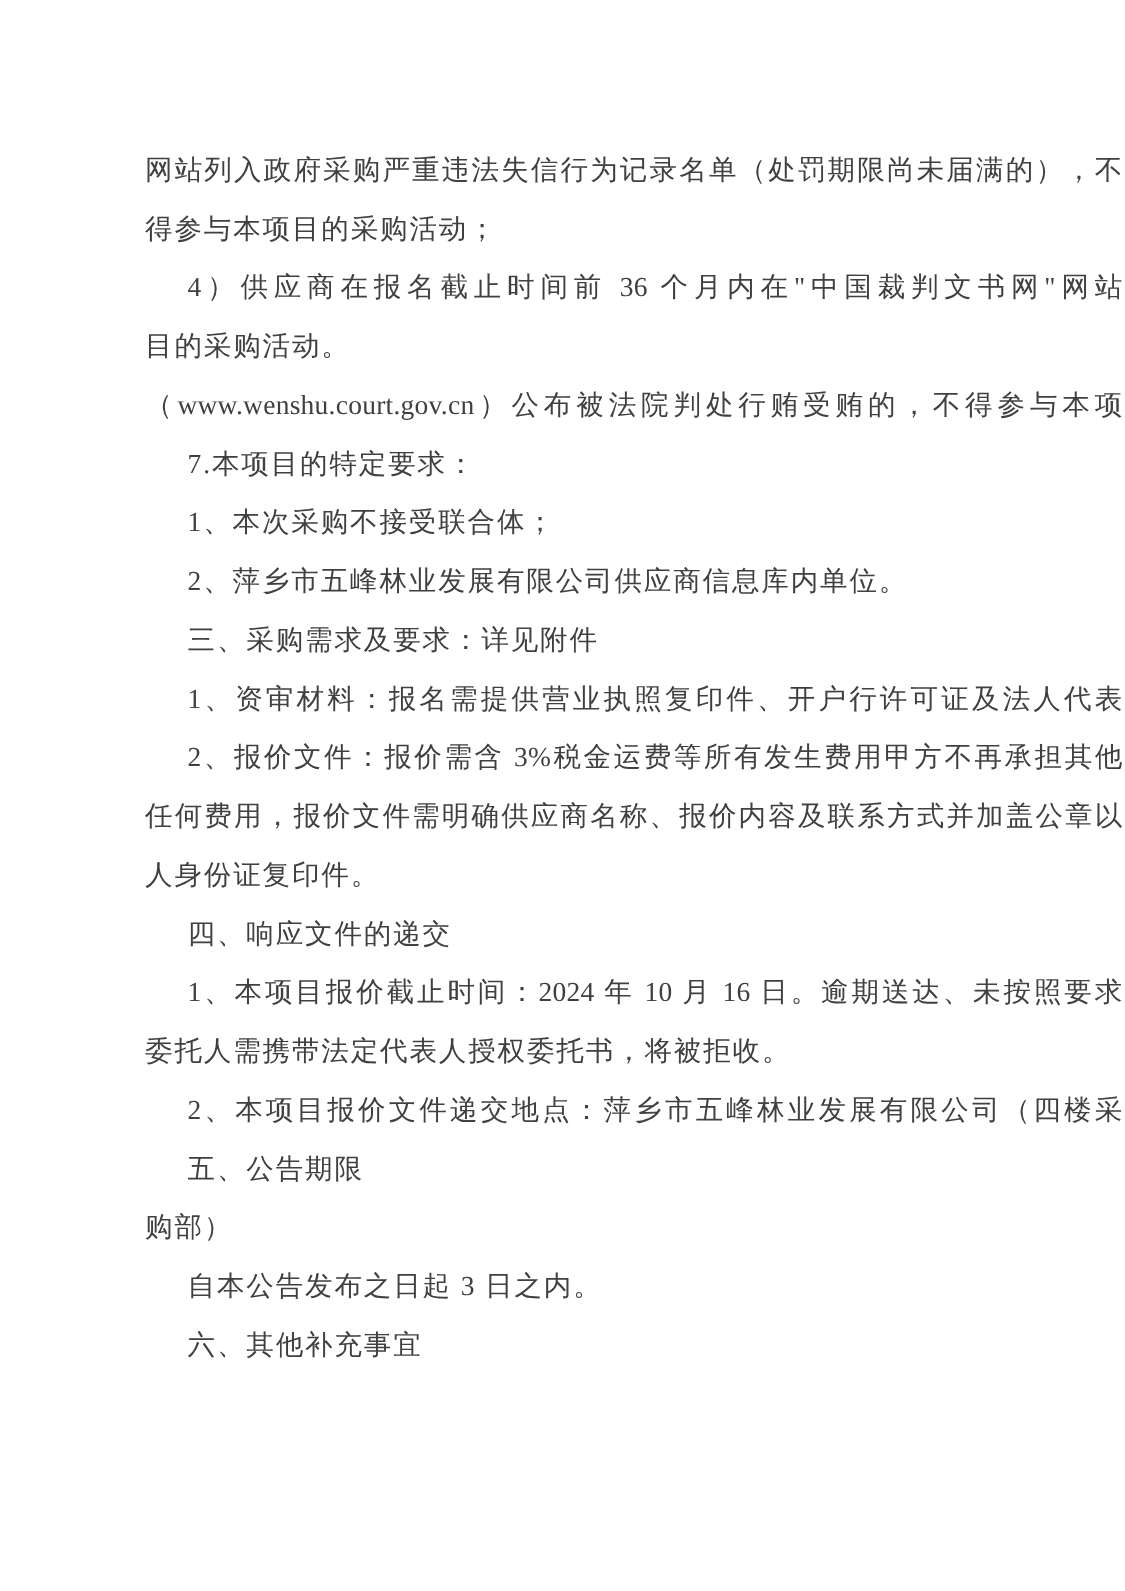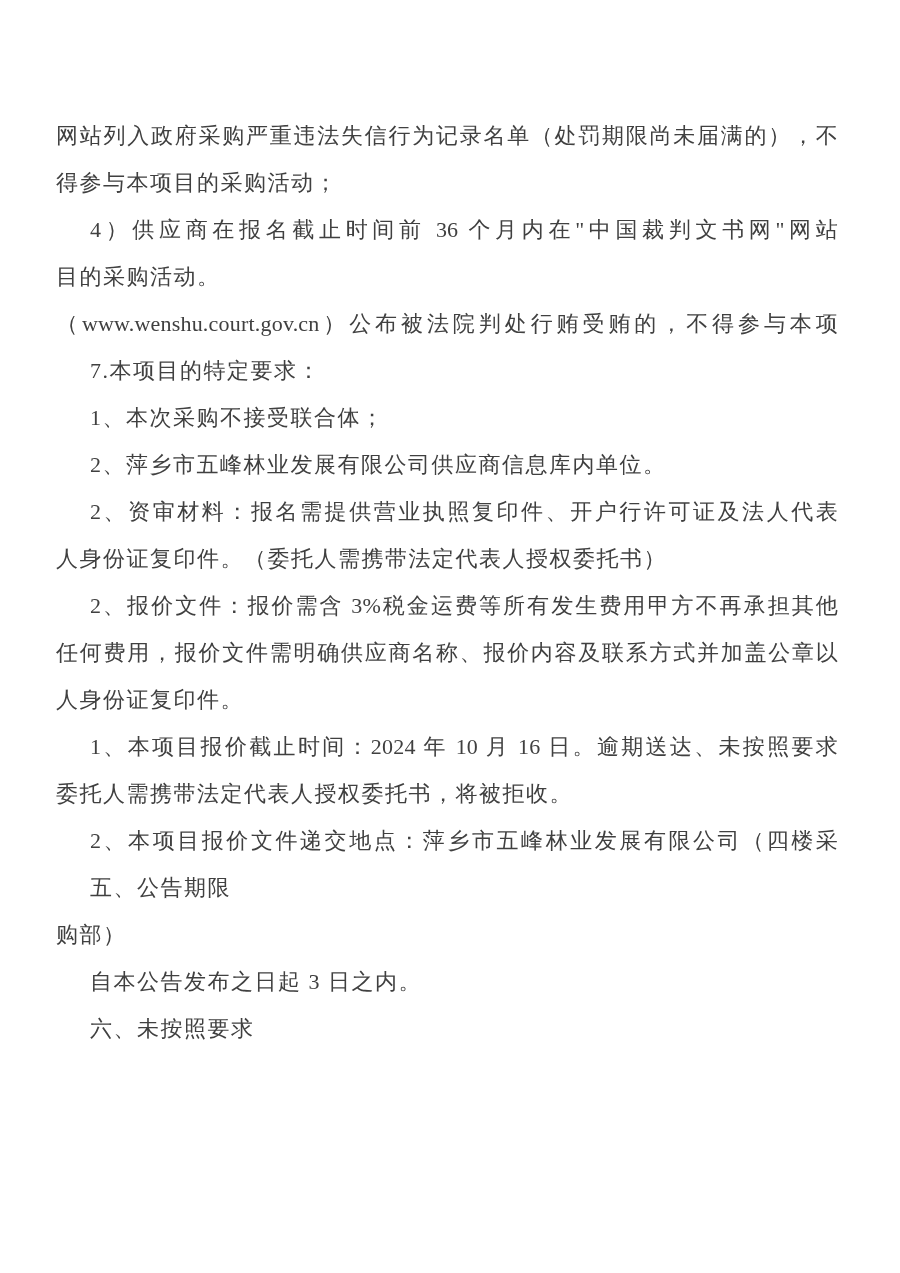--- a/index.html
+++ b/index.html
@@ -10,21 +10,21 @@
   body {
     width: 900px;
     height: 1273px;
     overflow: hidden;
   }
   .page {
     box-sizing: border-box;
     width: 900px;
     height: 1273px;
     background: #ffffff;
-    padding: 112px 30px 0 56px;
+    padding: 112px 30px 0 116px;
     font-family: "Liberation Serif", "DejaVu Serif", serif;
     color: #404040;
   }
   .doc-body {
     width: 782px;
   }
   .line {
     height: 47px;
     line-height: 47px;
     font-size: 22px;
@@ -54,26 +54,27 @@
 <div class="page" style="color: rgb(64, 64, 64);">
   <div class="doc-body">
       <div class="line justify">网站列入政府采购严重违法失信行为记录名单（处罚期限尚未届满的），不</div>
       <div class="line">得参与本项目的采购活动；</div>
       <div class="line indent justify">4）供应商在报名截止时间前 36 个月内在"中国裁判文书网"网站</div>
       <div class="line">目的采购活动。</div>
       <div class="line justify">（www.wenshu.court.gov.cn）公布被法院判处行贿受贿的，不得参与本项</div>
       <div class="line indent">7.本项目的特定要求：</div>
       <div class="line indent">1、本次采购不接受联合体；</div>
       <div class="line indent">2、萍乡市五峰林业发展有限公司供应商信息库内单位。</div>
-      <div class="line indent justify">2、资审材料：报名需提供营业执照复印件、开户行许可证及法人代表</div>
-      <div class="line">人身份证复印件。（委托人需携带法定代表人授权委托书）</div>
+      <div class="line indent">三、采购需求及要求：详见附件</div>
+      <div class="line indent justify">1、资审材料：报名需提供营业执照复印件、开户行许可证及法人代表</div>
       <div class="line indent justify">2、报价文件：报价需含 3%税金运费等所有发生费用甲方不再承担其他</div>
       <div class="line justify">任何费用，报价文件需明确供应商名称、报价内容及联系方式并加盖公章以</div>
       <div class="line">人身份证复印件。</div>
+      <div class="line indent">四、响应文件的递交</div>
       <div class="line indent justify">1、本项目报价截止时间：2024 年 10 月 16 日。逾期送达、未按照要求</div>
       <div class="line">委托人需携带法定代表人授权委托书，将被拒收。</div>
       <div class="line indent justify">2、本项目报价文件递交地点：萍乡市五峰林业发展有限公司（四楼采</div>
       <div class="line indent">五、公告期限</div>
       <div class="line">购部）</div>
       <div class="line indent">自本公告发布之日起 3 日之内。</div>
-      <div class="line indent">六、未按照要求</div>
+      <div class="line indent">六、其他补充事宜</div>
     </div>
 </div>
 
 </body></html>

